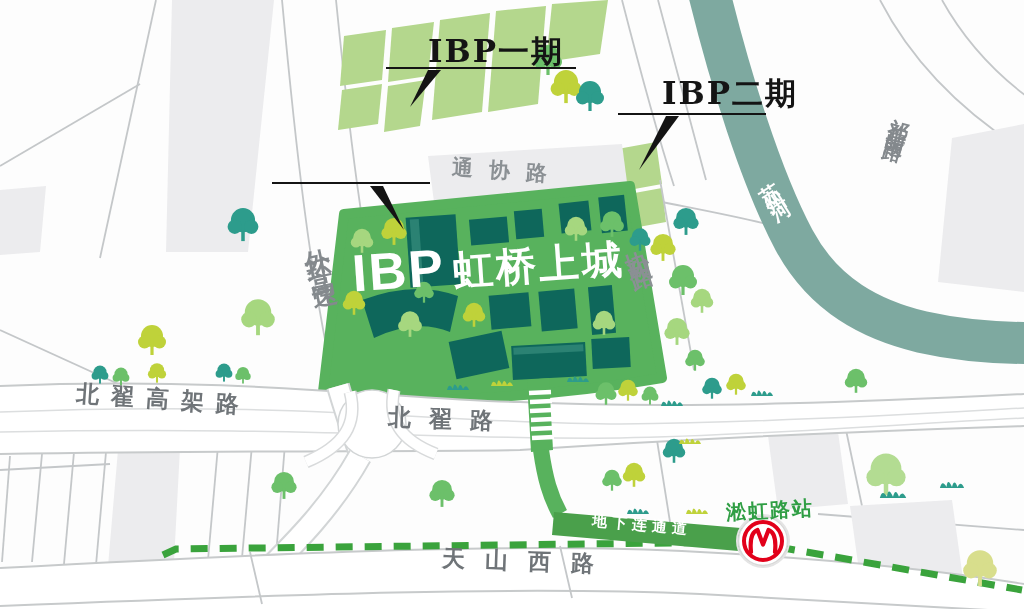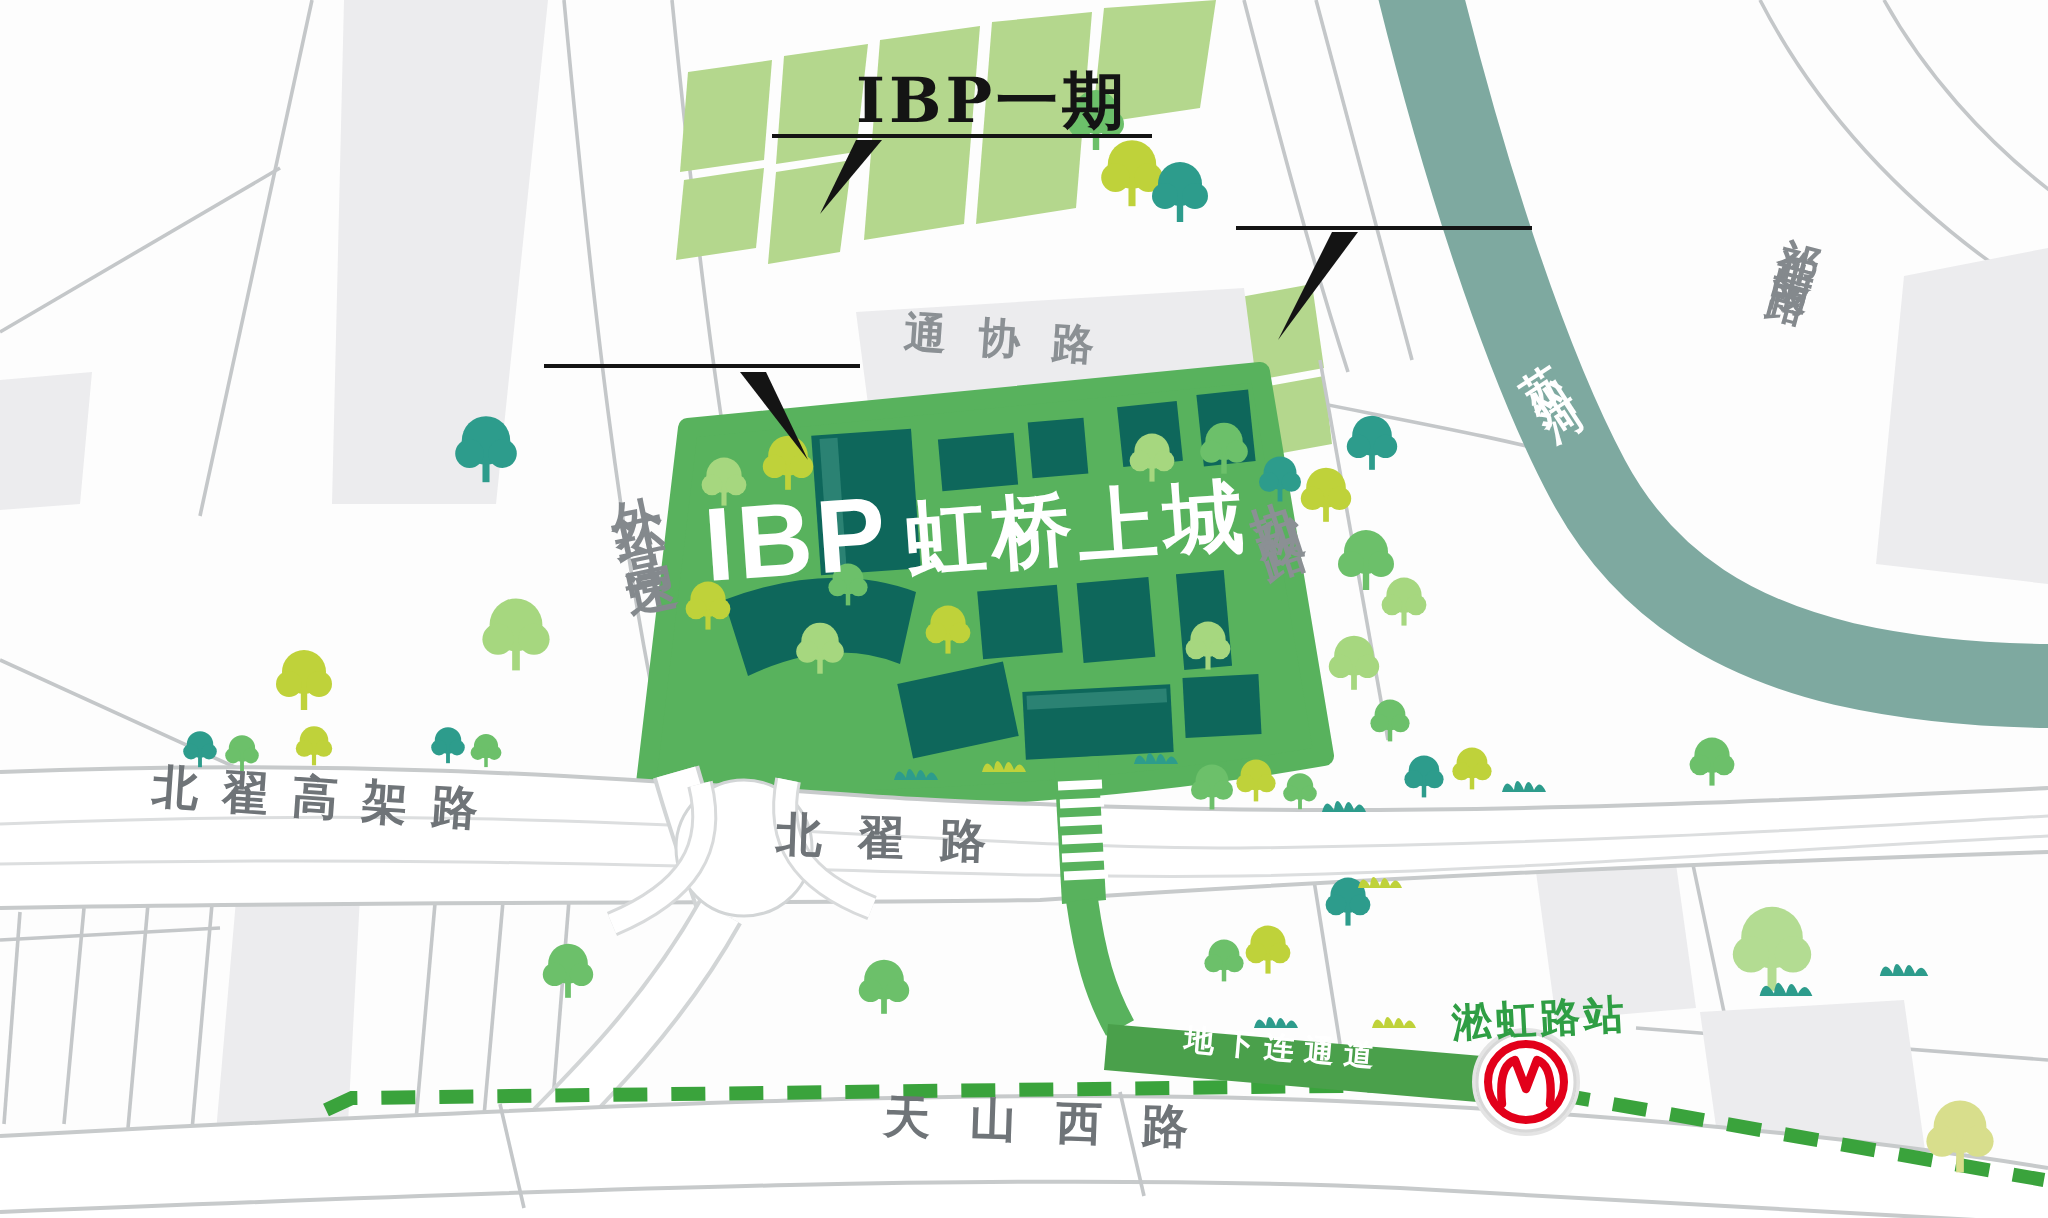--- a/index.html
+++ b/index.html
@@ -243,20 +243,21 @@
     <g>
       <polygon class="ink" points="428,70 441,70 410,107"></polygon>
       <polygon class="ink" points="666,116 679,116 639,170"></polygon>
       <polygon class="ink" points="370,186 383,186 404,230"></polygon>
     </g>
   </svg>
 
   <div class="callout-text" style="left:390px;top:36px;font-size:31px;">IBP一期</div>
   <div class="callout-line" style="left:386px;top:67px;width:190px;"></div>
 
+  <div class="callout-text" style="left:624px;top:78px;font-size:31px;">IBP二期</div>
   <div class="callout-line" style="left:618px;top:113px;width:148px;"></div>
 
   <div class="callout-line" style="left:272px;top:182px;width:158px;"></div>
 
   <div class="proj-title" style="left:352px;top:238px;">
     <span class="latin">IBP</span><span class="cn">虹桥上城</span>
   </div>
 
   <div class="lbl" style="left:452px;top:160px;font-size:21px;letter-spacing:16px;color:#8b9094;transform:rotate(4deg);">通协路</div>
 

